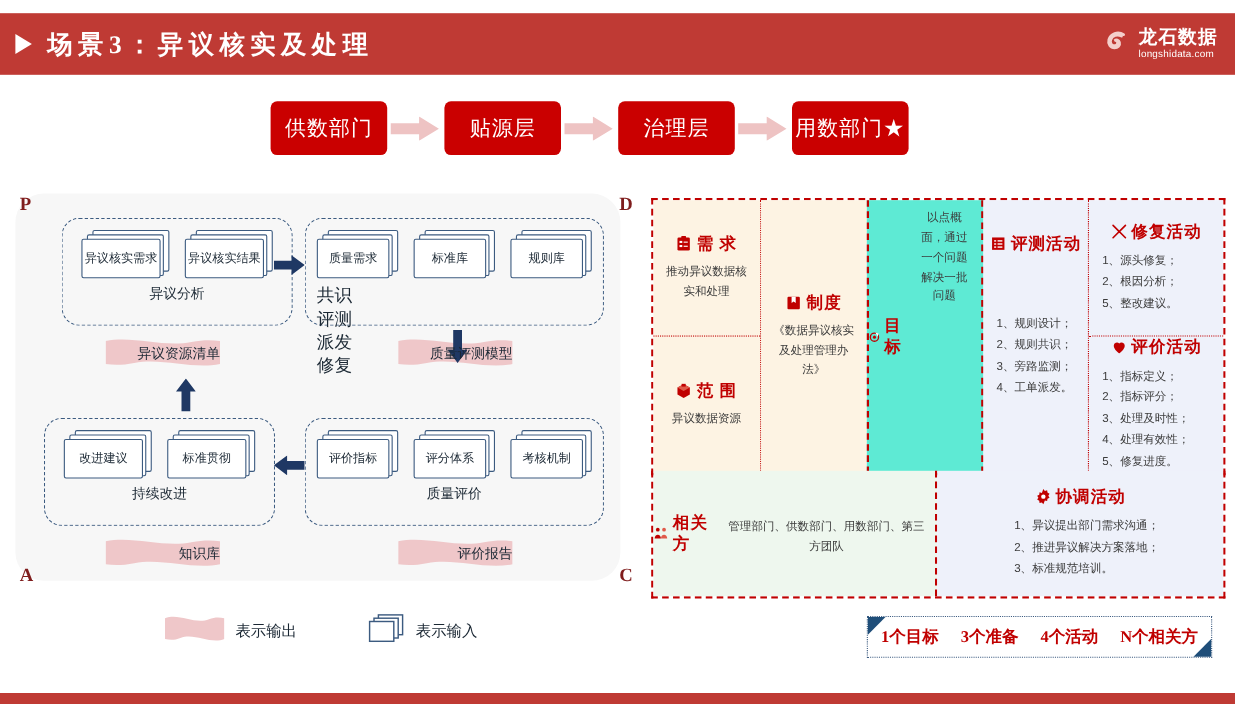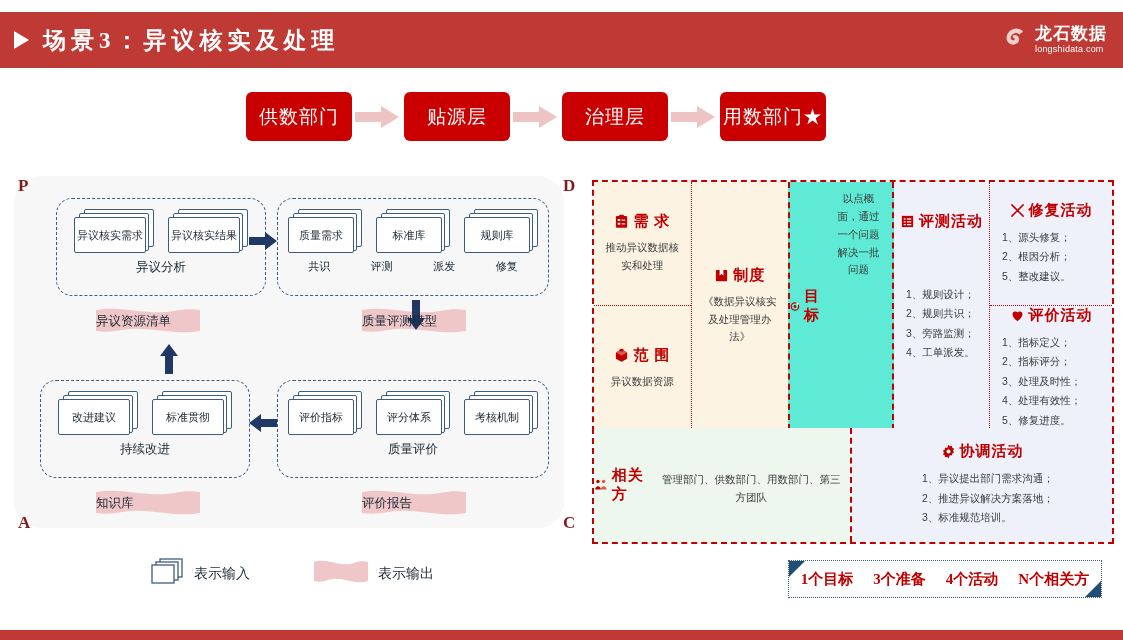--- a/index.html
+++ b/index.html
@@ -75,25 +75,25 @@
   .doc .s1{left:0;top:8px;width:64px;height:34px;
      display:flex;align-items:center;justify-content:center;text-align:center;}
   .doc.wide .s3{width:68px;}
   .doc.wide .s2{width:68px;}
   .doc.wide .s1{width:70px;}
   .doc .s1 span{font-size:11px;color:#1a2733;line-height:1.15;font-weight:500;}
   .quad-label{
     text-align:center;font-size:12.5px;color:#1a2733;margin-top:6px;
   }
   .sublabels{
-    display:flex;justify-content:space-around;font-size:11px;color:#1a2733;margin-top:6px;padding:0 10px;
+    display:flex;justify-content:space-around;font-size:16px;color:#1a2733;margin-top:6px;padding:0 10px;flex-direction:column;
   }
   .flag{
     position:absolute;width:104px;height:26px;
-    display:flex;align-items:center;justify-content:flex-start;
+    display:flex;align-items:center;justify-content:flex-end;
     font-size:12.5px;color:#1a2733;
   }
   .flag .bg{
     position:absolute;left:0;top:0;width:104px;height:26px;z-index:0;
   }
   .flag span{position:relative;z-index:1;}
   .f-p{left:96px;top:308px;}
   .f-d{left:362px;top:308px;}
   .f-a{left:96px;top:490px;}
   .f-c{left:362px;top:490px;}
@@ -479,36 +479,36 @@
         <div>2、推进异议解决方案落地；</div>
         <div>3、标准规范培训。</div>
       </div>
     </div>
   </div>
 </div>
 
 <div class="legend">
   <div class="lg-item">
     <span>
+      <svg width="54" height="26" viewBox="0 0 54 26">
+        <path d="M0 3c13-5 27 6 40 1 5-2 9-2 14-1v19c-13 5-27-6-40-1-5 2-9 2-14 1z" fill="#efc7c9"></path>
+      </svg>
+    </span>
+    <span>表示输出</span>
+  </div>
+  <div class="lg-item">
+    <span>
       <svg width="34" height="28" viewBox="0 0 34 28">
         <rect x="10" y="1" width="22" height="18" fill="#ffffff" stroke="#3c5b80" stroke-width="1.3"></rect>
         <rect x="6" y="4" width="22" height="18" fill="#ffffff" stroke="#3c5b80" stroke-width="1.3"></rect>
         <rect x="2" y="7" width="22" height="18" fill="#ffffff" stroke="#3c5b80" stroke-width="1.3"></rect>
       </svg>
     </span>
     <span>表示输入</span>
   </div>
-  <div class="lg-item">
-    <span>
-      <svg width="54" height="26" viewBox="0 0 54 26">
-        <path d="M0 3c13-5 27 6 40 1 5-2 9-2 14-1v19c-13 5-27-6-40-1-5 2-9 2-14 1z" fill="#efc7c9"></path>
-      </svg>
-    </span>
-    <span>表示输出</span>
-  </div>
 </div>
 
 <div class="summary">
   <div class="sum-corner sc-tl"></div>
   <div class="sum-corner sc-br"></div>
   <span>1个目标</span>
   <span>3个准备</span>
   <span>4个活动</span>
   <span>N个相关方</span>
 </div>

